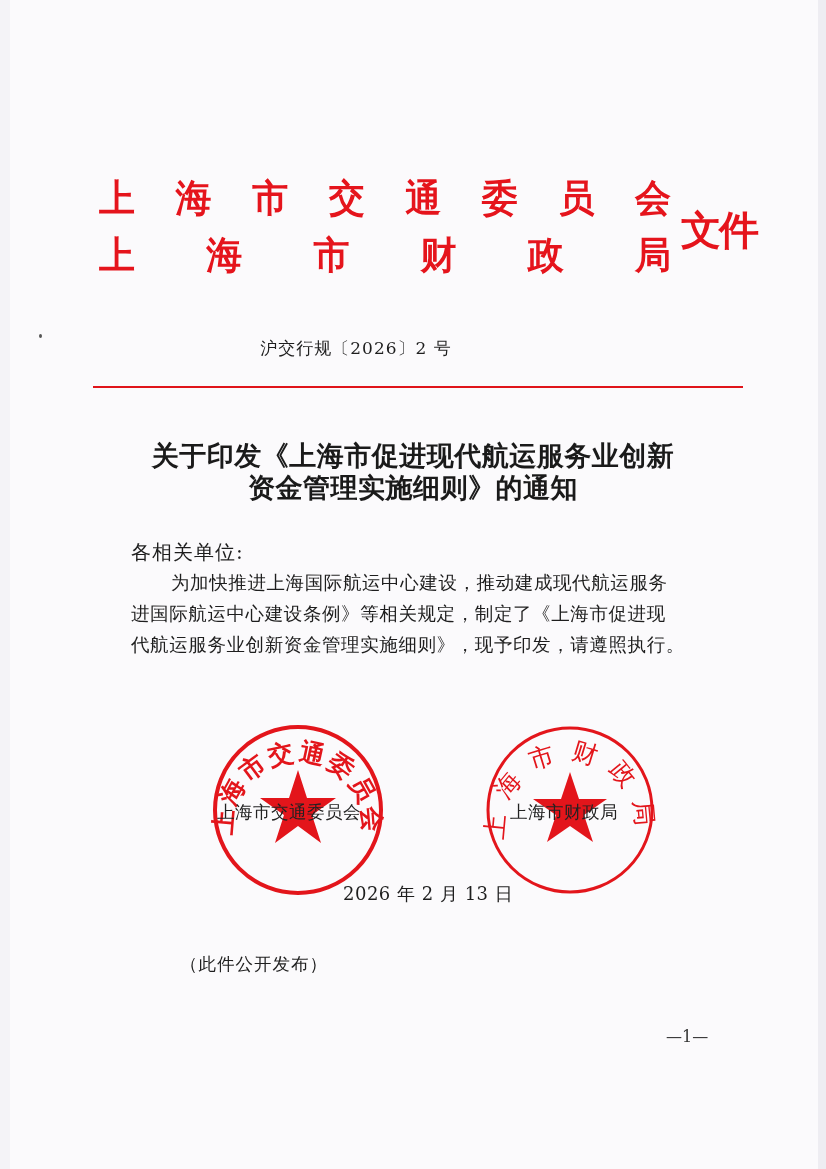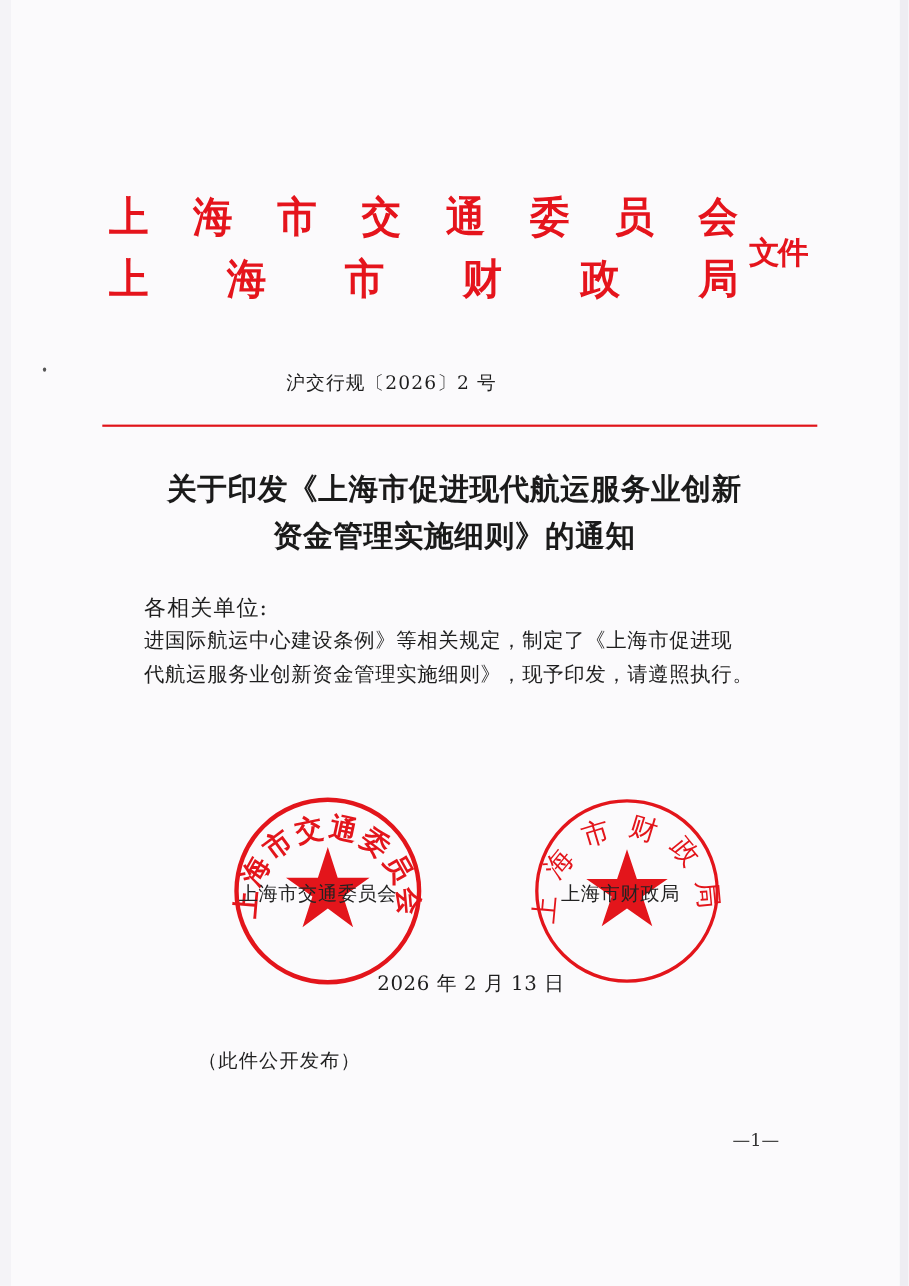--- a/index.html
+++ b/index.html
@@ -12,27 +12,27 @@
     .page-edge-right { position: absolute; right: 0; top: 0; width: 8px; height: 1169px; background: #eeedf2; }
     .page-edge-left { position: absolute; left: 0; top: 0; width: 10px; height: 1169px; background: #f4f3f7; }
     .speck { position: absolute; background: #555; border-radius: 50%; }
 
     .hdr-line { position: absolute; left: 98px; width: 574px; display: flex; justify-content: space-between;
       color: #e5141c; font-family: "DejaVu Serif", serif; font-weight: bold; font-size: 36px; line-height: 40px; }
     .hdr-line span { display: inline-block; width: 38px; text-align: center; transform: scaleY(1.05); }
     .hdr-line.l1 { top: 177px; }
     .hdr-line.l2 { top: 234px; }
     .hdr-suffix { position: absolute; left: 681px; top: 208px; color: #e5141c; font-family: "DejaVu Serif", serif;
-      font-weight: bold; font-size: 28px; line-height: 44px; letter-spacing: -2px; }
+      font-weight: bold; font-size: 40px; line-height: 44px; letter-spacing: -2px; }
 
     .doc-number { position: absolute; left: 0; width: 712px; top: 337px; text-align: center; font-size: 17px; letter-spacing: 1px; }
     .red-rule { position: absolute; left: 93px; top: 386px; width: 650px; height: 2px; background: #e0141a; }
 
     .title { position: absolute; left: 0; width: 826px; text-align: center; font-weight: bold; font-size: 27px; line-height: 40px; letter-spacing: 0.5px; color: #1a1a1a; }
-    .title.t1 { top: 426px; }
+    .title.t1 { top: 436px; }
     .title.t2 { top: 468px; }
 
     .salutation { position: absolute; left: 131px; top: 539px; font-size: 20px; letter-spacing: 1px; }
     .body-para { position: absolute; left: 131px; top: 567px; width: 600px; font-size: 18.5px; line-height: 31px; letter-spacing: 0.6px; text-align: justify; }
     .body-para .ln { display: block; white-space: nowrap; }
     .body-para .ln.indent { padding-left: 40px; }
 
     .seal { position: absolute; }
     .seal svg { display: block; }
     .signer { position: absolute; font-size: 17.5px; letter-spacing: 0.5px; color: #222; }
@@ -71,20 +71,21 @@
 <div class="hdr-suffix">文件</div>
 
 <div class="doc-number">沪交行规〔2026〕2 号</div>
 <div class="red-rule"></div>
 
 <div class="title t1">关于印发《上海市促进现代航运服务业创新</div>
 <div class="title t2">资金管理实施细则》的通知</div>
 
 <div class="salutation">各相关单位:</div>
 <div class="body-para">
+  <span class="ln indent">为加快推进上海国际航运中心建设，推动建成现代航运服务</span>
   <span class="ln">进国际航运中心建设条例》等相关规定，制定了《上海市促进现</span>
   <span class="ln">代航运服务业创新资金管理实施细则》，现予印发，请遵照执行。</span>
 </div>
 
 <div class="seal" style="left:210px;top:722px;">
   <svg width="176" height="176" viewBox="0 0 176 176">
     <circle cx="88" cy="88" r="83" fill="none" stroke="#e3151b" stroke-width="4"></circle>
     <defs>
       <path id="arcL" d="M 40 150 A 66 66 0 1 1 136 150"></path>
     </defs>

